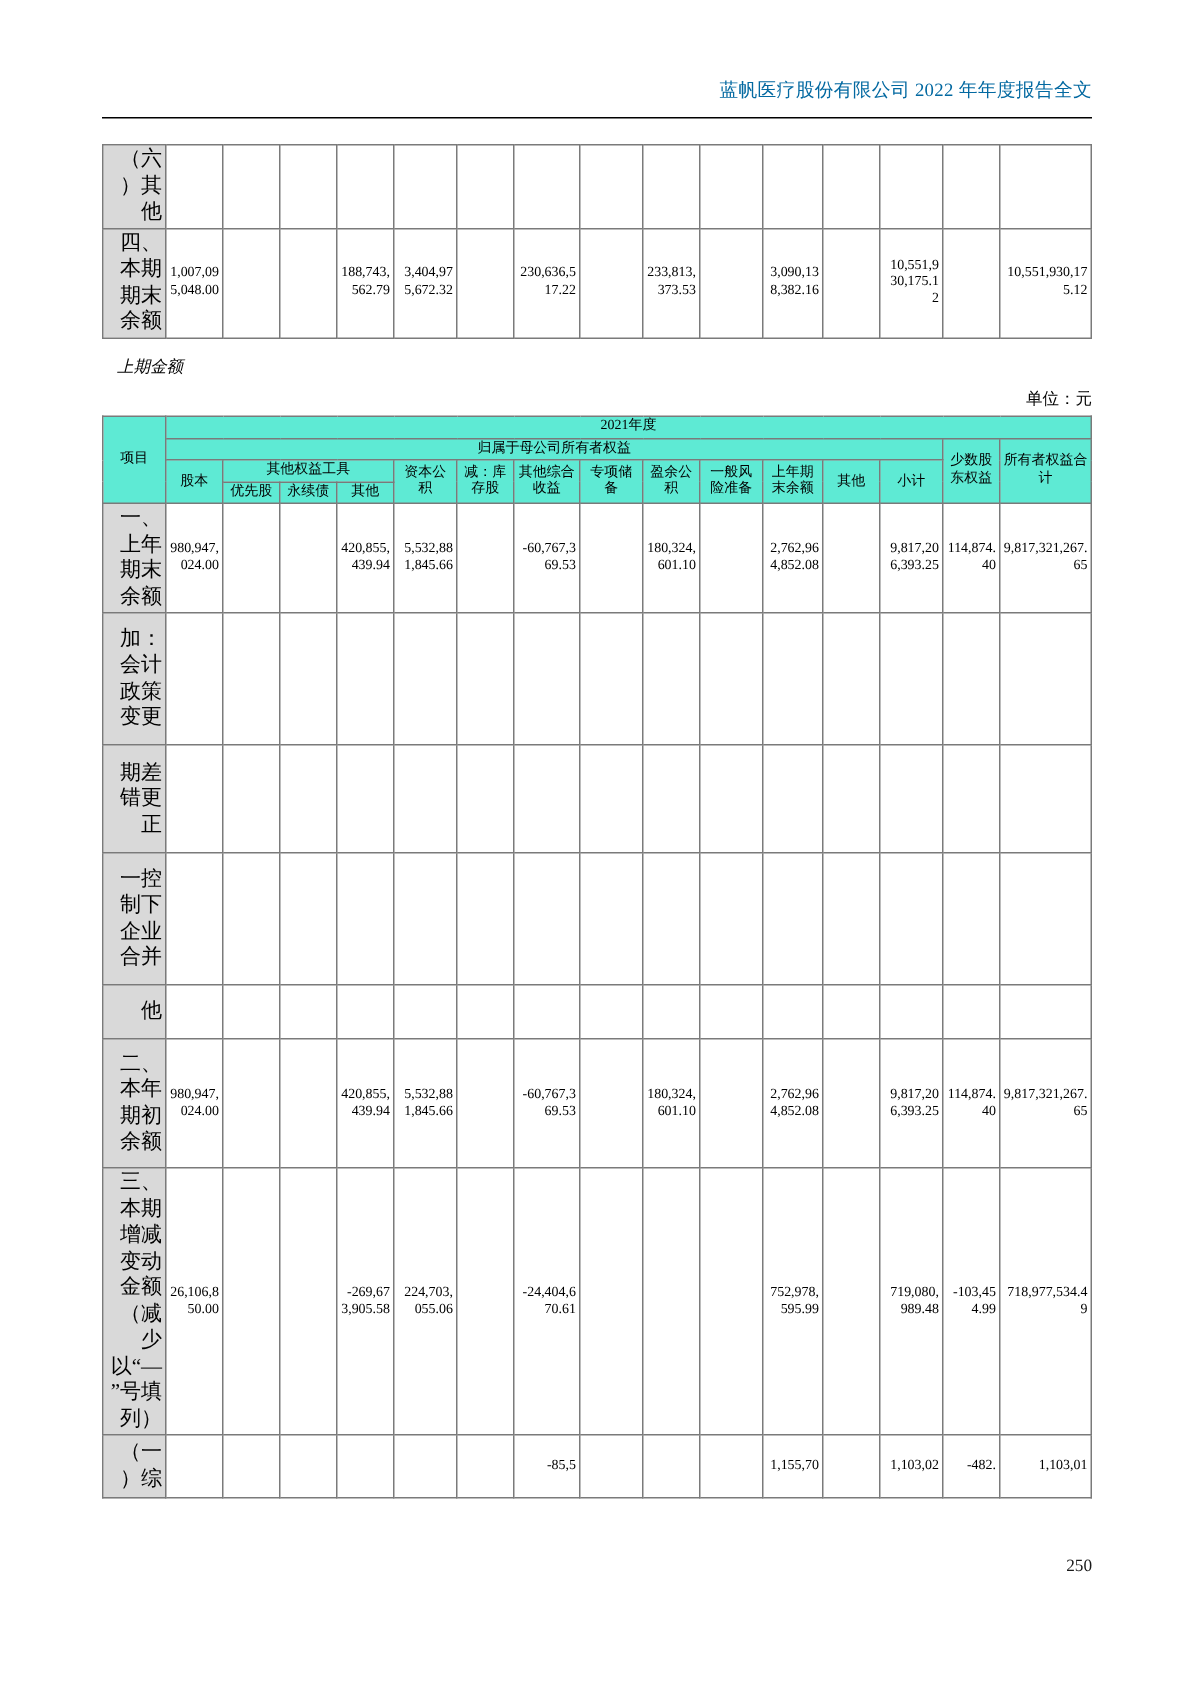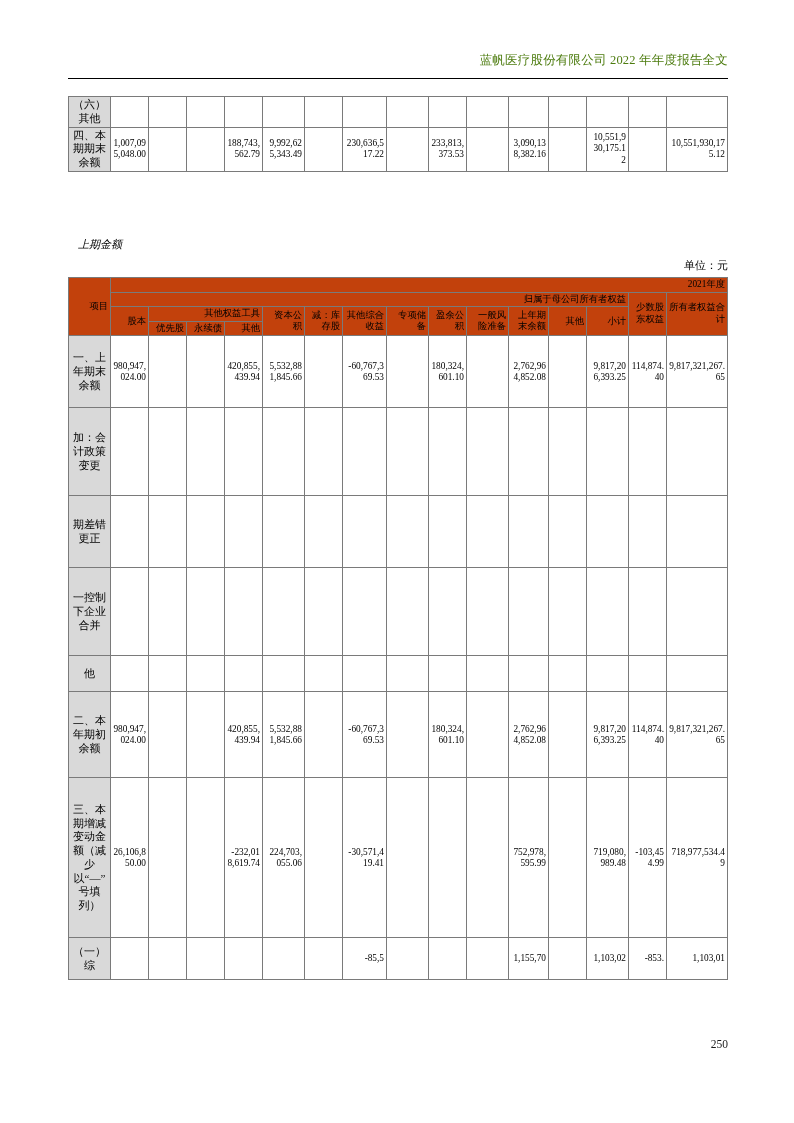--- a/index.html
+++ b/index.html
@@ -24,21 +24,21 @@
 
   
   .doc-header {
     position: absolute;
     left: 68px;
     top: 52px;
     width: 660px;
     text-align: right;
     font-size: 12.5px;
     letter-spacing: 0.2px;
-    color: #4d7c0f;
+    color: #0369a1;
     white-space: nowrap;
   }
   .header-rule {
     position: absolute;
     left: 68px;
     top: 78px;
     width: 660px;
     height: 1px;
     background: #000000;
   }
@@ -60,28 +60,28 @@
     word-break: break-all;
     font-weight: normal;
   }
   table.fin td.num {
     text-align: right;
     vertical-align: middle;
     background: #ffffff;
   }
   table.fin td.lbl {
     background: #d9d9d9;
+    text-align: right;
+    vertical-align: middle;
+    font-size: 14px;
+    line-height: 1.25;
+  }
+  table.fin th.hd {
+    background: #5eead4;
     text-align: center;
-    vertical-align: middle;
-    font-size: 11px;
-    line-height: 1.25;
-  }
-  table.fin th.hd {
-    background: #c2410c;
-    text-align: right;
     vertical-align: middle;
     font-size: 9.3px;
     line-height: 1.25;
   }
 
   
   .tbl-top {
     position: absolute;
     left: 68px;
     top: 96px;
@@ -167,21 +167,21 @@
         <td class="num"></td>
         <td class="num"></td>
         <td class="num"></td>
       </tr>
       <tr>
         <td class="lbl">四、本期期末余额</td>
         <td class="num">1,007,095,048.00</td>
         <td class="num"></td>
         <td class="num"></td>
         <td class="num">188,743,562.79</td>
-        <td class="num">9,992,625,343.49</td>
+        <td class="num">3,404,975,672.32</td>
         <td class="num"></td>
         <td class="num">230,636,517.22</td>
         <td class="num"></td>
         <td class="num">233,813,373.53</td>
         <td class="num"></td>
         <td class="num">3,090,138,382.16</td>
         <td class="num"></td>
         <td class="num">10,551,930,175.12</td>
         <td class="num"></td>
         <td class="num">10,551,930,175.12</td>
@@ -347,24 +347,24 @@
         <td class="num"></td>
         <td class="num">9,817,206,393.25</td>
         <td class="num">114,874.40</td>
         <td class="num">9,817,321,267.65</td>
       </tr>
       <tr style="height:160px">
         <td class="lbl">三、本期增减变动金额（减少以“—”号填列）</td>
         <td class="num">26,106,850.00</td>
         <td class="num"></td>
         <td class="num"></td>
-        <td class="num">-232,018,619.74</td>
+        <td class="num">-269,673,905.58</td>
         <td class="num">224,703,055.06</td>
         <td class="num"></td>
-        <td class="num">-30,571,419.41</td>
+        <td class="num">-24,404,670.61</td>
         <td class="num"></td>
         <td class="num"></td>
         <td class="num"></td>
         <td class="num">752,978,595.99</td>
         <td class="num"></td>
         <td class="num">719,080,989.48</td>
         <td class="num">-103,454.99</td>
         <td class="num">718,977,534.49</td>
       </tr>
       <tr style="height:42px">
@@ -375,21 +375,21 @@
         <td class="num"></td>
         <td class="num"></td>
         <td class="num"></td>
         <td class="num">-85,5</td>
         <td class="num"></td>
         <td class="num"></td>
         <td class="num"></td>
         <td class="num">1,155,70</td>
         <td class="num"></td>
         <td class="num">1,103,02</td>
-        <td class="num">-853.</td>
+        <td class="num">-482.</td>
         <td class="num">1,103,01</td>
       </tr>
     </tbody>
   </table>
 
   <div class="page-num">250</div>
 
 </div>
 
 </body></html>

